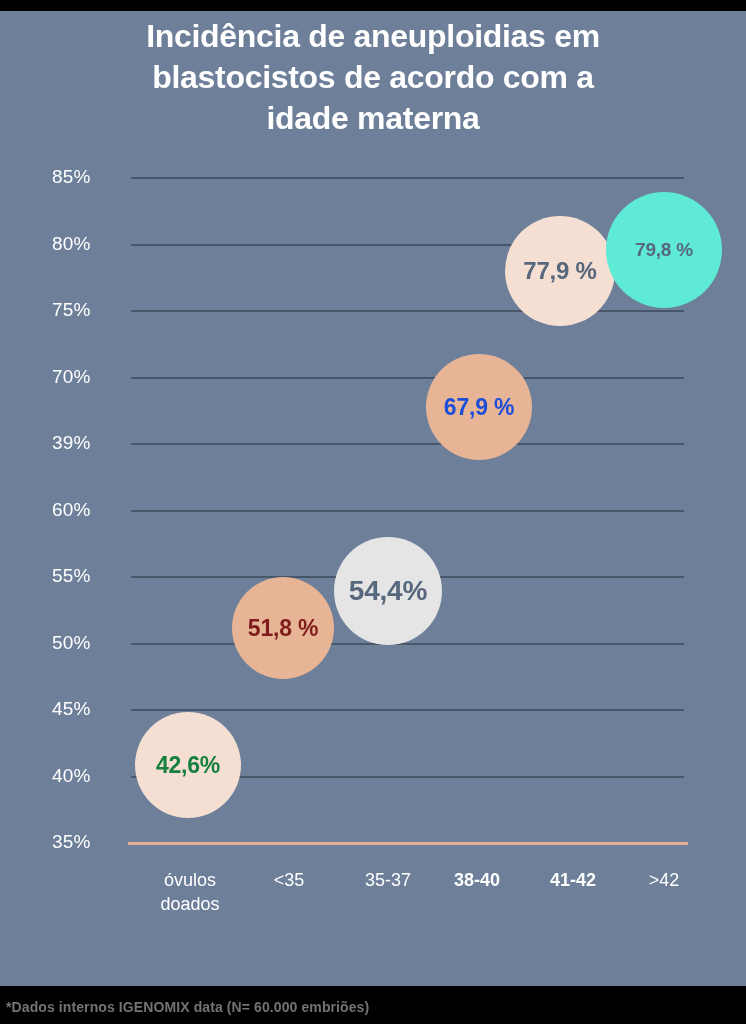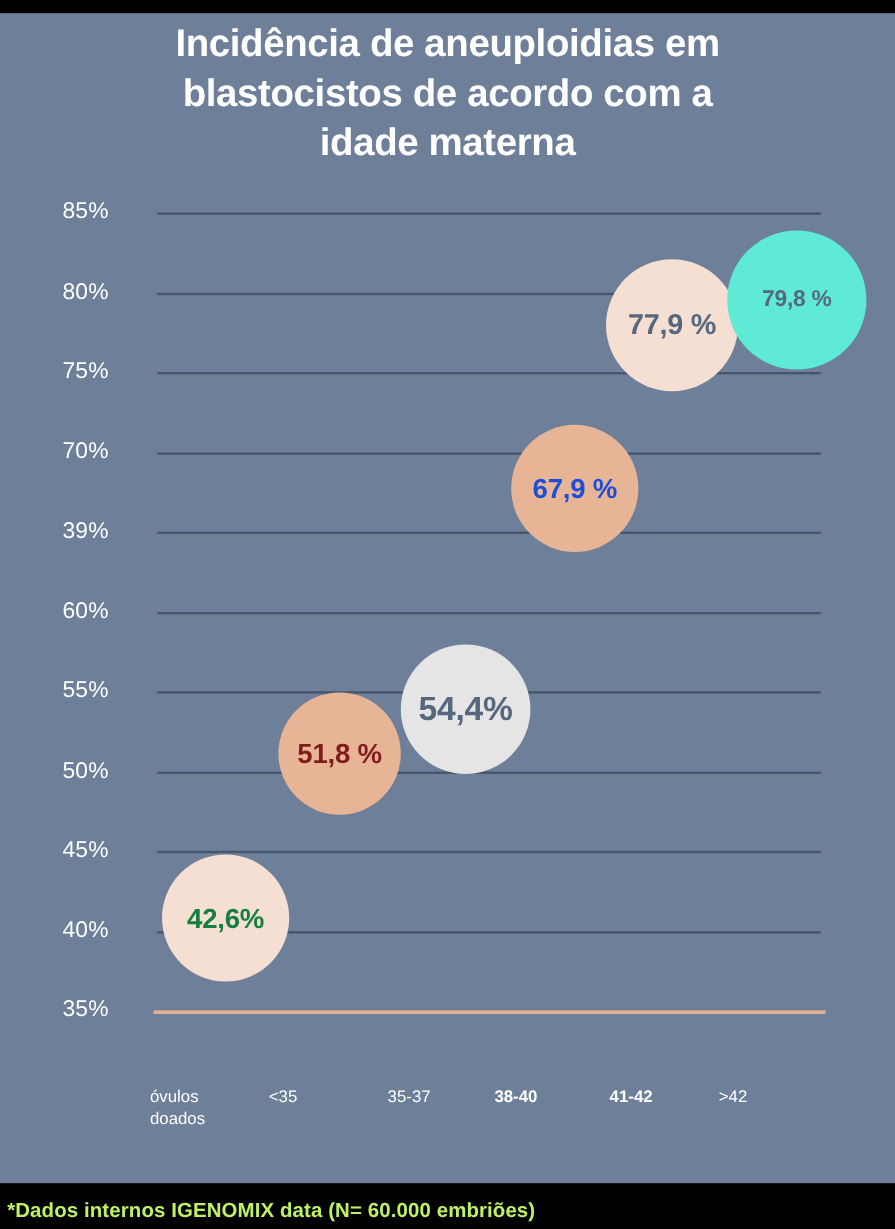--- a/index.html
+++ b/index.html
@@ -95,35 +95,36 @@
     justify-content: center;
     color: #56677E;
     font-weight: bold;
     letter-spacing: -0.2px;
     white-space: nowrap;
   }
 
   
   .xtick {
     position: absolute;
-    top: 904px;
+    top: 868px;
     width: 130px;
+    text-align: center;
     color: #FFFFFF;
-    font-size: 14px;
+    font-size: 18px;
     line-height: 1.35;
     white-space: pre-line;
   }
 
   
   #footnote {
     position: absolute;
     left: 6px;
     top: 999px;
-    color: #bef264;
-    font-size: 17px;
+    color: #737373;
+    font-size: 14px;
     font-weight: bold;
     letter-spacing: 0.1px;
     white-space: nowrap;
   }
 </style>
 </head>
 <body>
 
 <div id="stage">
 

